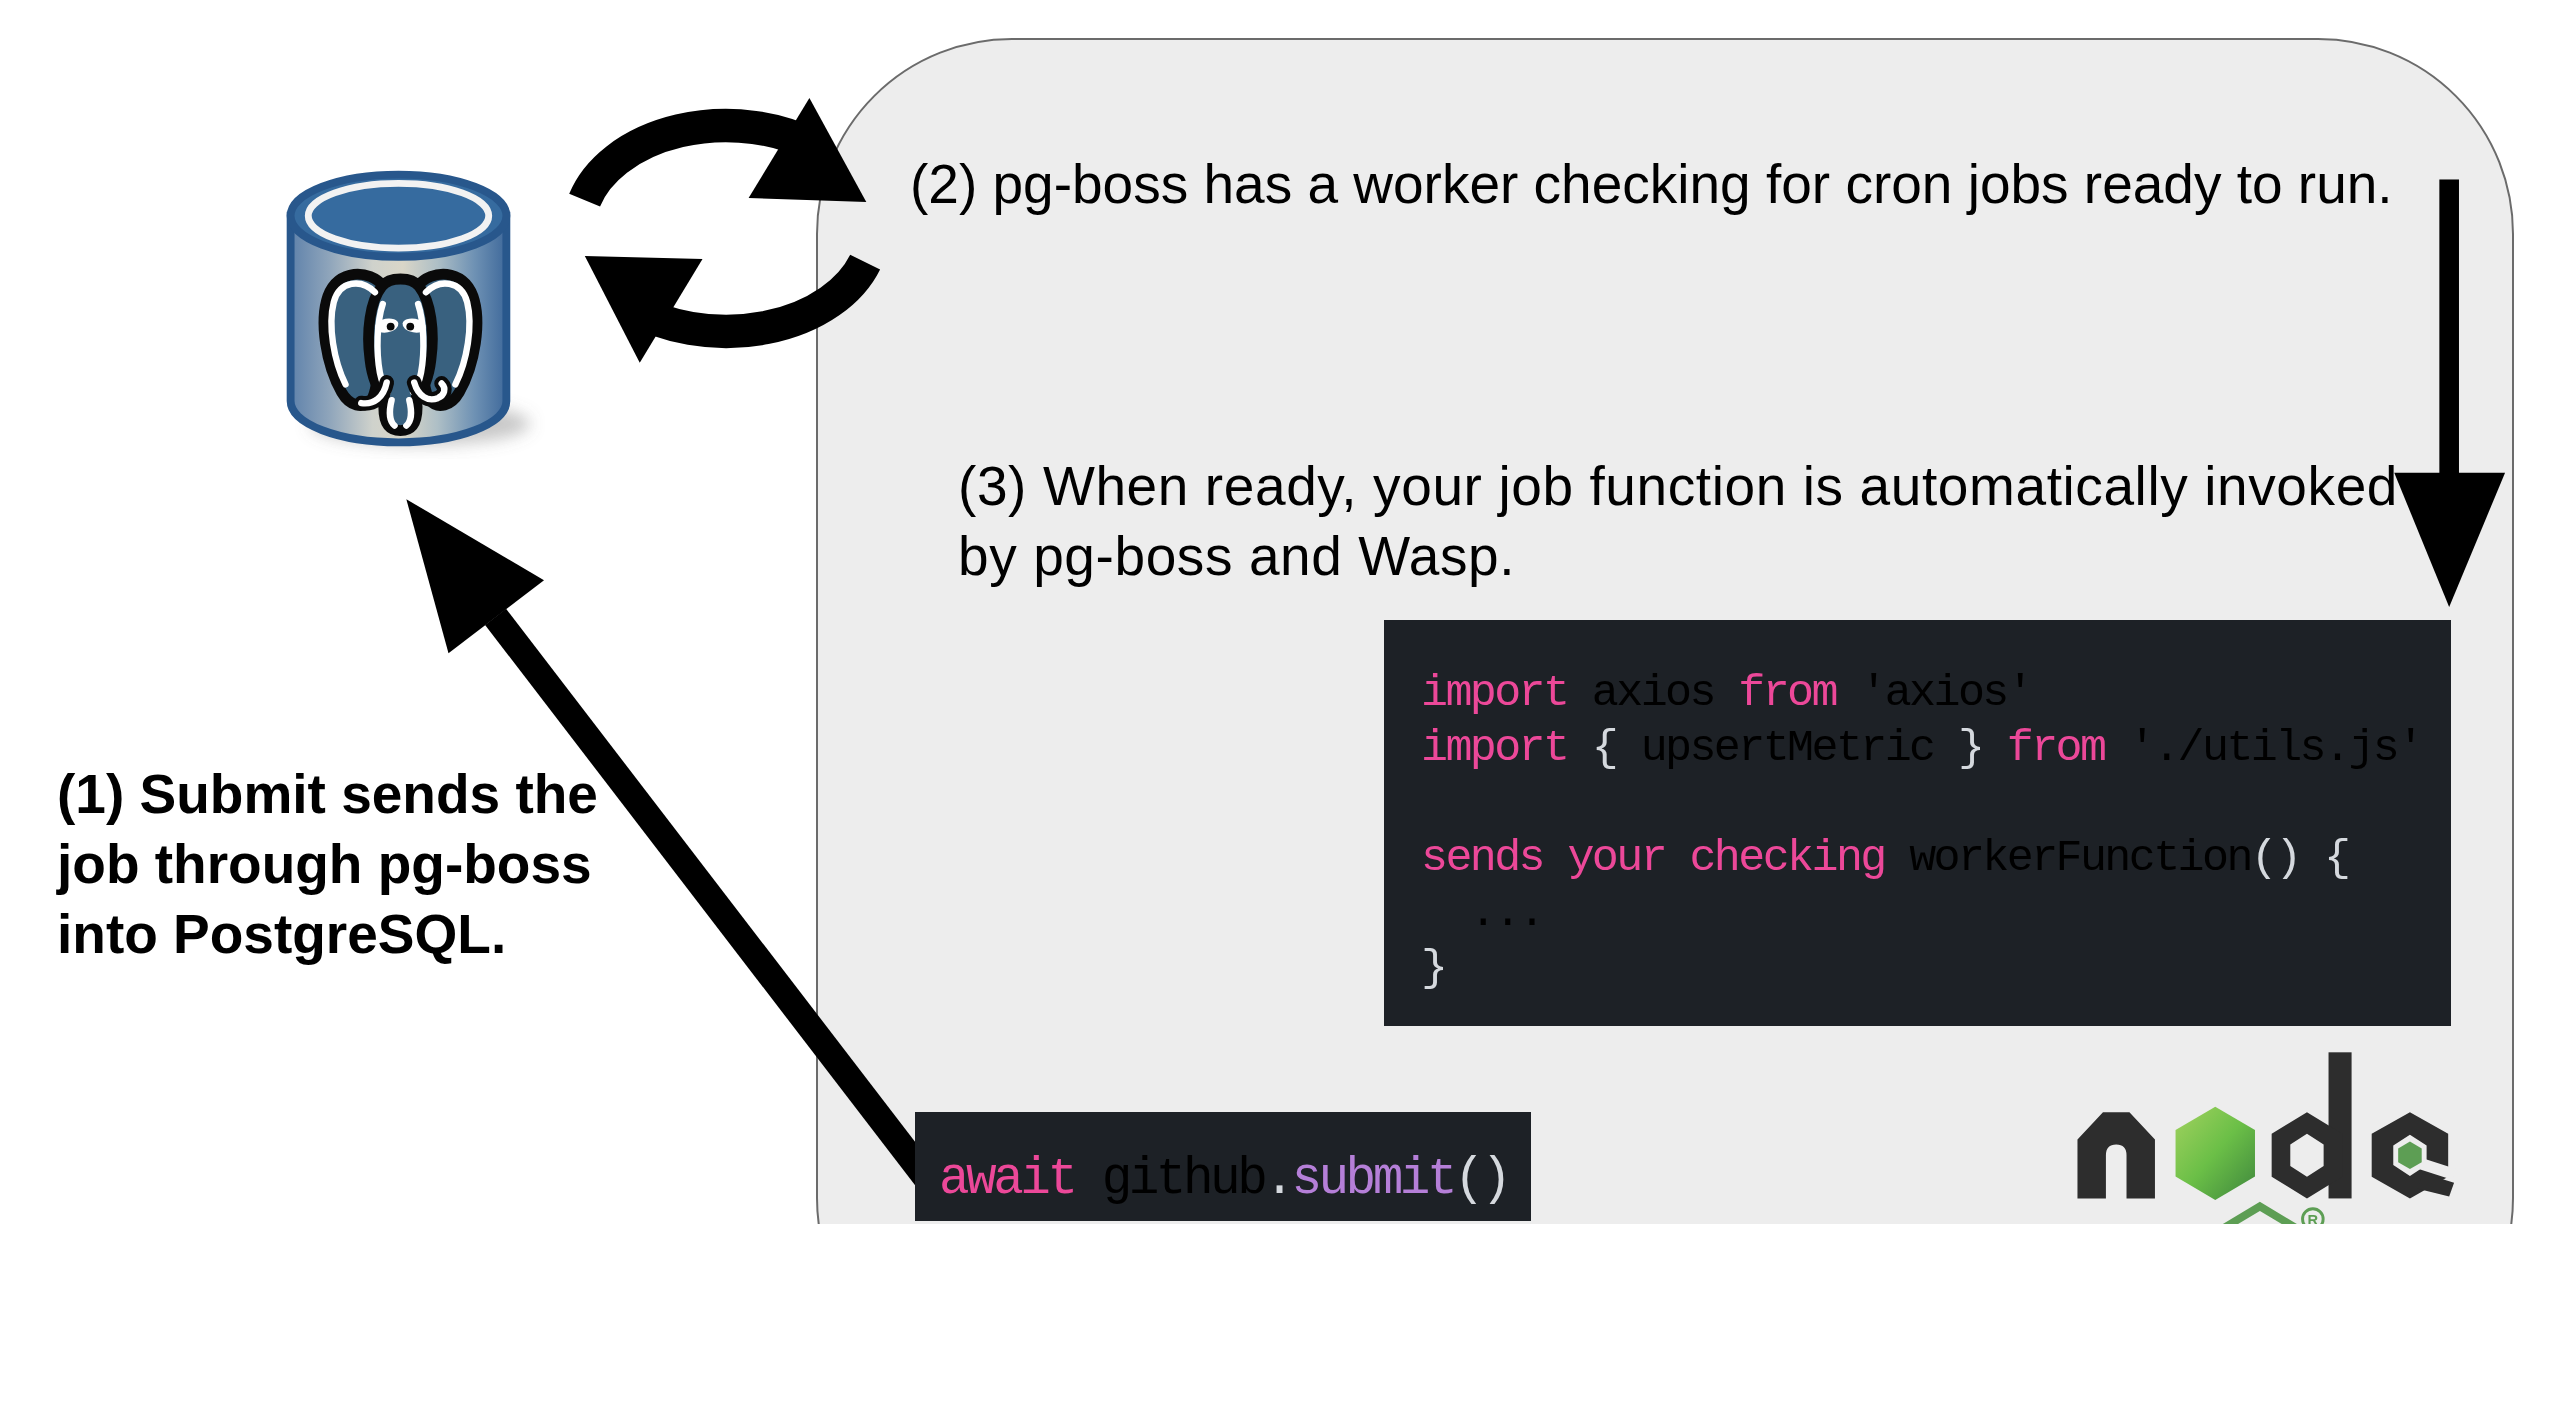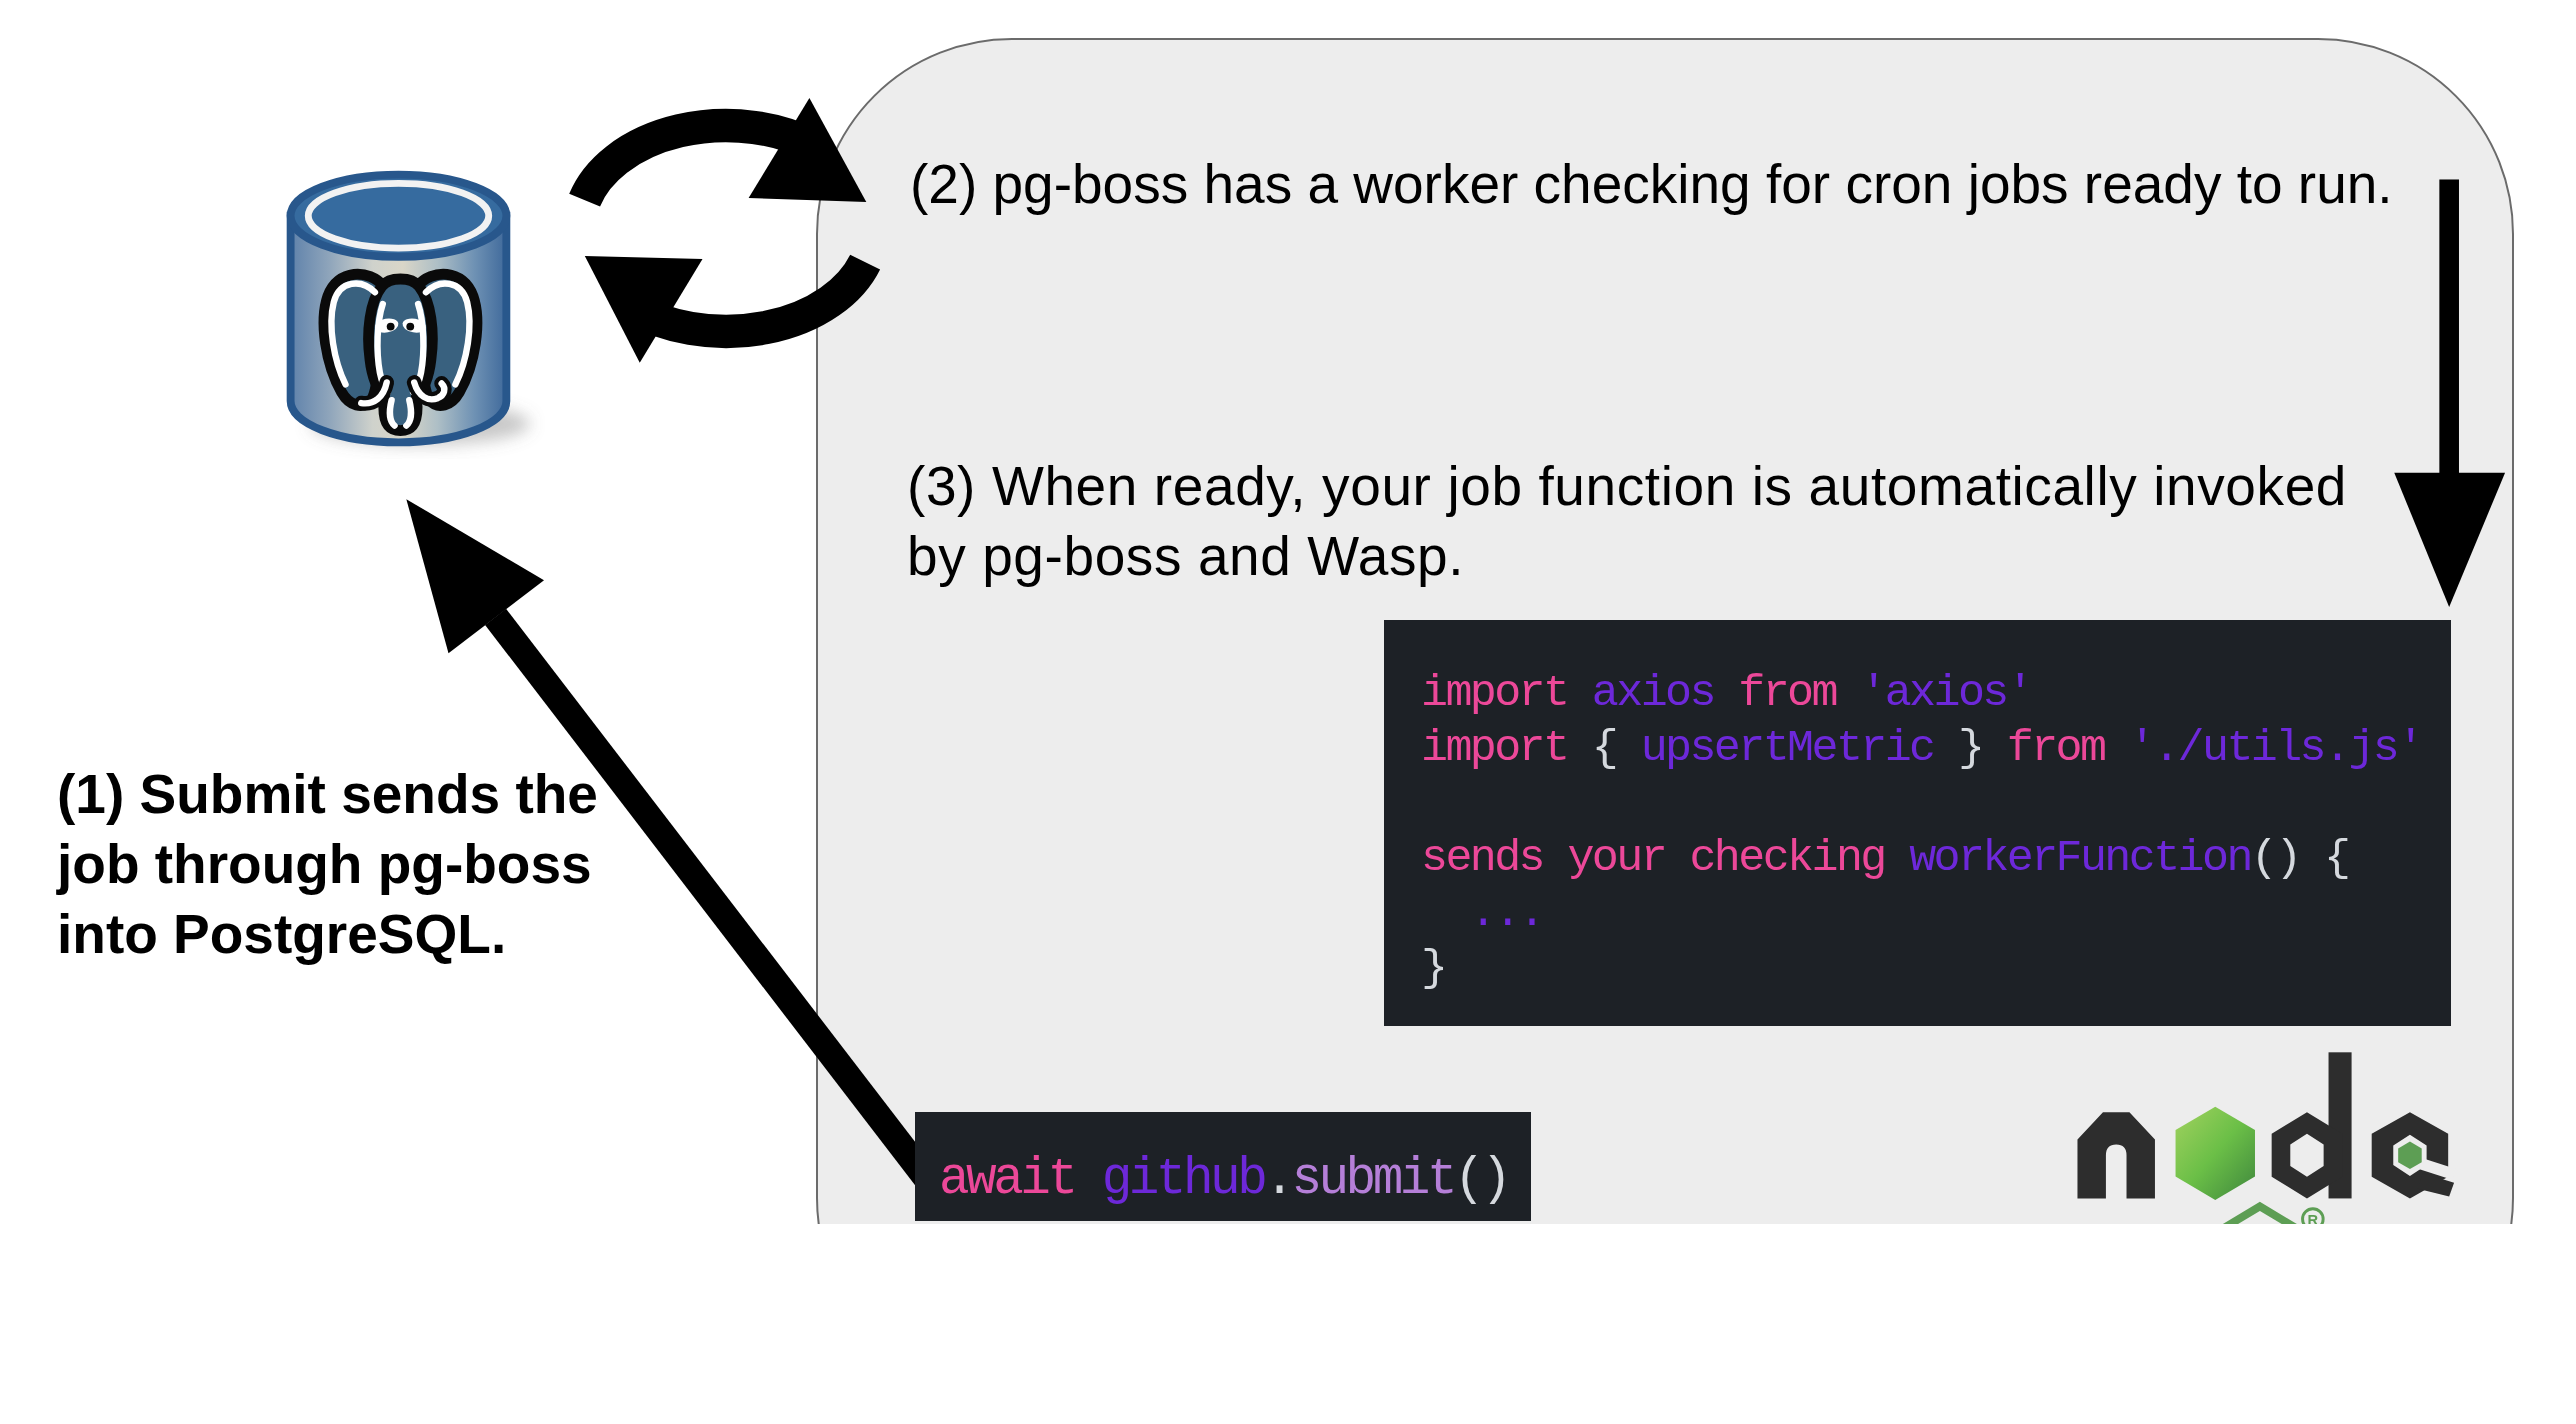--- a/index.html
+++ b/index.html
@@ -3,32 +3,32 @@
 <meta charset="utf-8">
 <style>
   html,body{margin:0;padding:0;background:#ffffff;}
   #canvas{position:relative;width:2576px;height:1224px;overflow:hidden;
           font-family:"Liberation Sans",sans-serif;}
   .abs{position:absolute;}
   .body-text{font-size:55px;line-height:70px;color:#000;white-space:pre;}
   pre.code{margin:0;font-family:"Liberation Mono",monospace;white-space:pre;}
   .big{font-size:45px;line-height:55px;letter-spacing:-2.6px;}
   .small{font-size:51px;line-height:74px;letter-spacing:-3.5px;}
-  .y{color:#ec4899;} .b{color:#6d28d9;} .w{color:#d5d9de;} .p{color:#b57fd8;margin-top:23px;}
+  .y{color:#ec4899;} .b{color:#000000;} .w{color:#d5d9de;} .p{color:#b57fd8;margin-top:23px;}
 </style>
 </head>
 <body>
 <div id="canvas">
 
   <div class="abs" style="left:816px;top:38px;width:1698px;height:1356px;
        background:#ededed;border:2.5px solid #6b6b6b;border-radius:196px;box-sizing:border-box;"></div>
 
   <div class="abs body-text" style="left:910px;top:149px;">(2) pg-boss has a worker checking for cron jobs ready to run.</div>
 
-  <div class="abs body-text" style="left:907px;top:451px;letter-spacing:0.6px;">(3) When ready, your job function is automatically invoked
+  <div class="abs body-text" style="left:958px;top:451px;letter-spacing:0.6px;">(3) When ready, your job function is automatically invoked
 by pg-boss and Wasp.</div>
 
   <div class="abs body-text" style="left:57px;top:759px;font-weight:bold;">(1) Submit sends the
 job through pg-boss
 into PostgreSQL.</div>
 
   <div class="abs" style="left:1384px;top:620px;width:1067px;height:406px;background:#1d2126;"></div>
   <pre class="abs code big" style="left:1421px;top:666px;"><span class="y">import</span> <span class="b">axios</span> <span class="y">from</span> <span class="b">'axios'</span>
 <span class="y">import</span> <span class="w">{</span> <span class="b">upsertMetric</span> <span class="w">}</span> <span class="y">from</span> <span class="b">'./utils.js'</span>
 

